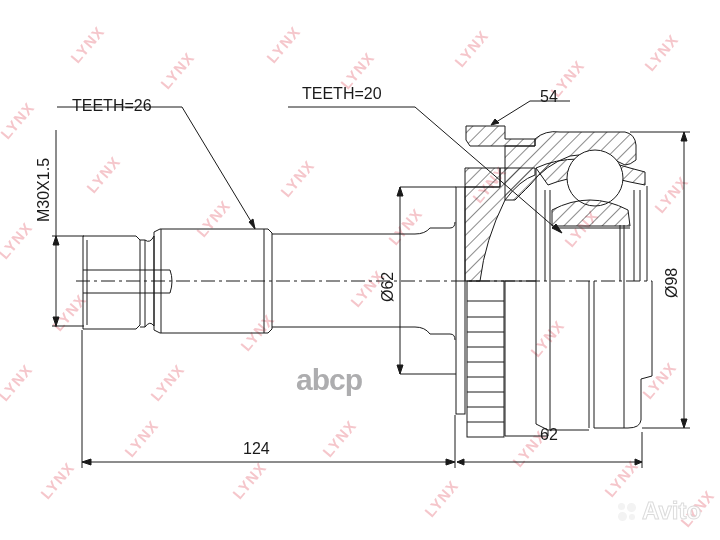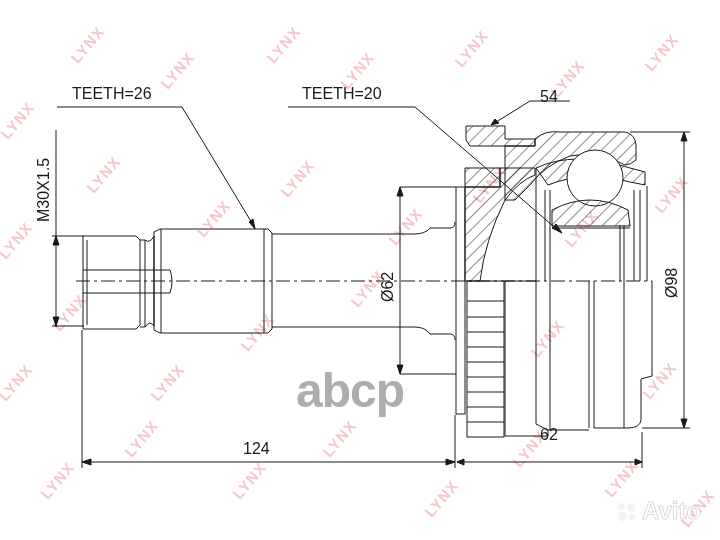--- a/index.html
+++ b/index.html
@@ -1,21 +1,21 @@
 <!DOCTYPE html>
 <html><head>
   <meta charset="utf-8">
   <style>
     html, body { margin: 0; padding: 0; background: #ffffff; }
     body { width: 720px; height: 540px; overflow: hidden; position: relative; font-family: "Liberation Sans", sans-serif; }
     #stage { position: absolute; left: 0; top: 0; width: 720px; height: 540px; }
     .lbl { position: absolute; font-family: "Liberation Sans", sans-serif; font-size: 16px; color: #1a1a1a; white-space: nowrap; line-height: 1; }
     .vert { transform: rotate(-90deg); transform-origin: left top; }
     .wm-lynx { position: absolute; font-family: "Liberation Sans", sans-serif; font-weight: bold; font-size: 15px; color: #f3b9bf; transform: rotate(-50deg); letter-spacing: 1px; opacity: 0.8; }
-    .wm-abcp { position: absolute; left: 296px; top: 363px; font-family: "Liberation Sans", sans-serif; font-weight: bold; font-size: 48px; color: #a9a9ab; letter-spacing: -1px; opacity: 0.95; }
+    .wm-abcp { position: absolute; left: 296px; top: 363px; font-family: "Liberation Sans", sans-serif; font-weight: bold; font-size: 30px; color: #a9a9ab; letter-spacing: -1px; opacity: 0.95; }
     .wm-avito { position: absolute; left: 616px; top: 497px; display: flex; align-items: center; gap: 4px; opacity: 0.9; }
     .wm-avito .dots { position: relative; width: 22px; height: 20px; }
     .wm-avito .dots span { position: absolute; border-radius: 50%; border: 2px solid #ffffff; background: rgba(200,200,200,0.25); }
     .wm-avito .word { font-family: "Liberation Sans", sans-serif; font-size: 24px; font-weight: bold; color: #ffffff; -webkit-text-stroke: 1px #d8d8d8; }
   </style>
 </head>
 <body>
 
 <div id="stage">
 
@@ -166,21 +166,21 @@
       <line x1="288" y1="107" x2="415" y2="107"></line>
       <line x1="415" y1="107" x2="560" y2="232"></line>
       <path d="M552,228 L562,233 L556,224 Z" fill="#1a1a1a"></path>
 
       <line x1="530" y1="101" x2="570" y2="101"></line>
       <line x1="530" y1="101" x2="493" y2="124"></line>
       <path d="M495,119 L491,125 L499,123 Z" fill="#1a1a1a"></path>
     </g>
   </svg>
 
-  <div class="lbl" style="left:72px;top:86px">TEETH=26</div>
+  <div class="lbl" style="left:72px;top:98px">TEETH=26</div>
   <div class="lbl" style="left:302px;top:86px">TEETH=20</div>
   <div class="lbl" style="left:540px;top:89px">54</div>
   <div class="lbl vert" style="left:36px;top:222px">M30X1.5</div>
   <div class="lbl vert" style="left:380px;top:302px">Ø62</div>
   <div class="lbl vert" style="left:664px;top:298px">Ø98</div>
   <div class="lbl" style="left:243px;top:441px">124</div>
   <div class="lbl" style="left:540px;top:427px">62</div>
 
   <div class="wm-abcp">abcp</div>
 

